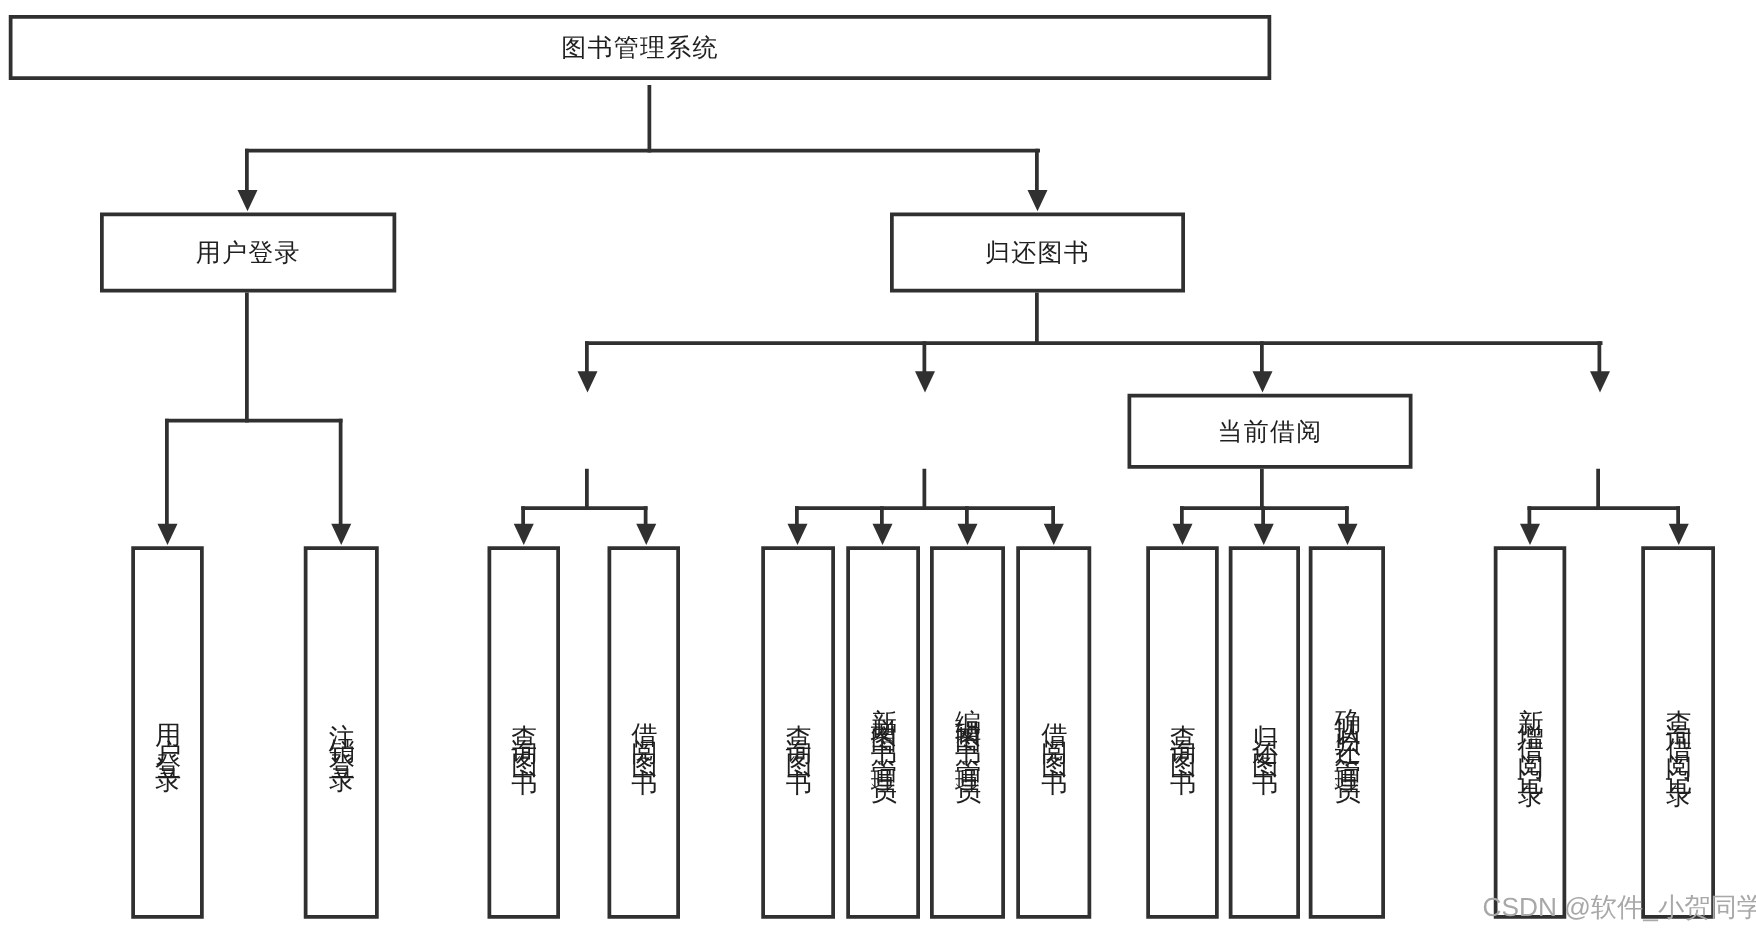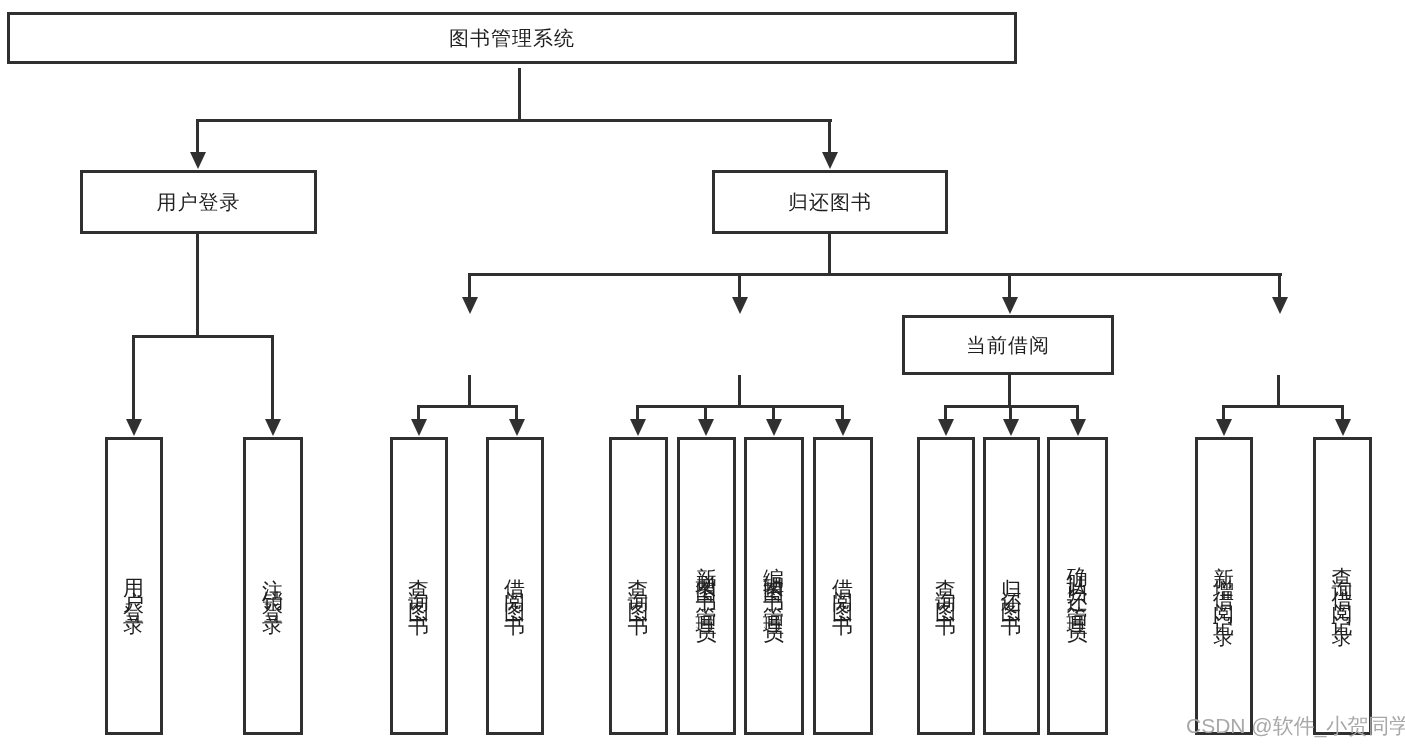--- a/index.html
+++ b/index.html
@@ -94,21 +94,21 @@
   <div class="hl" style="left:468px;top:273px;width:814px;height:3px"></div>
   <div class="vl" style="left:468px;top:273px;width:3px;height:28px"></div>
   <div class="vl" style="left:738px;top:273px;width:3px;height:28px"></div>
   <div class="vl" style="left:1008px;top:273px;width:3px;height:28px"></div>
   <div class="vl" style="left:1278px;top:273px;width:3px;height:28px"></div>
   <div class="arw" style="left:462px;top:297px"></div>
   <div class="arw" style="left:732px;top:297px"></div>
   <div class="arw" style="left:1002px;top:297px"></div>
   <div class="arw" style="left:1272px;top:297px"></div>
 
-  <div class="box" style="left:902px;top:315px;width:212px;height:60px">
+  <div class="box" style="left:902px;top:315px;width:228px;height:60px">
     <span>当前借阅</span>
   </div>
 
   <div class="vl" style="left:468px;top:375px;width:3px;height:33px"></div>
   <div class="hl" style="left:417px;top:405px;width:101px;height:3px"></div>
   <div class="vl" style="left:417px;top:405px;width:3px;height:16px"></div>
   <div class="vl" style="left:515px;top:405px;width:3px;height:16px"></div>
   <div class="arw" style="left:411px;top:419px"></div>
   <div class="arw" style="left:509px;top:419px"></div>
 

